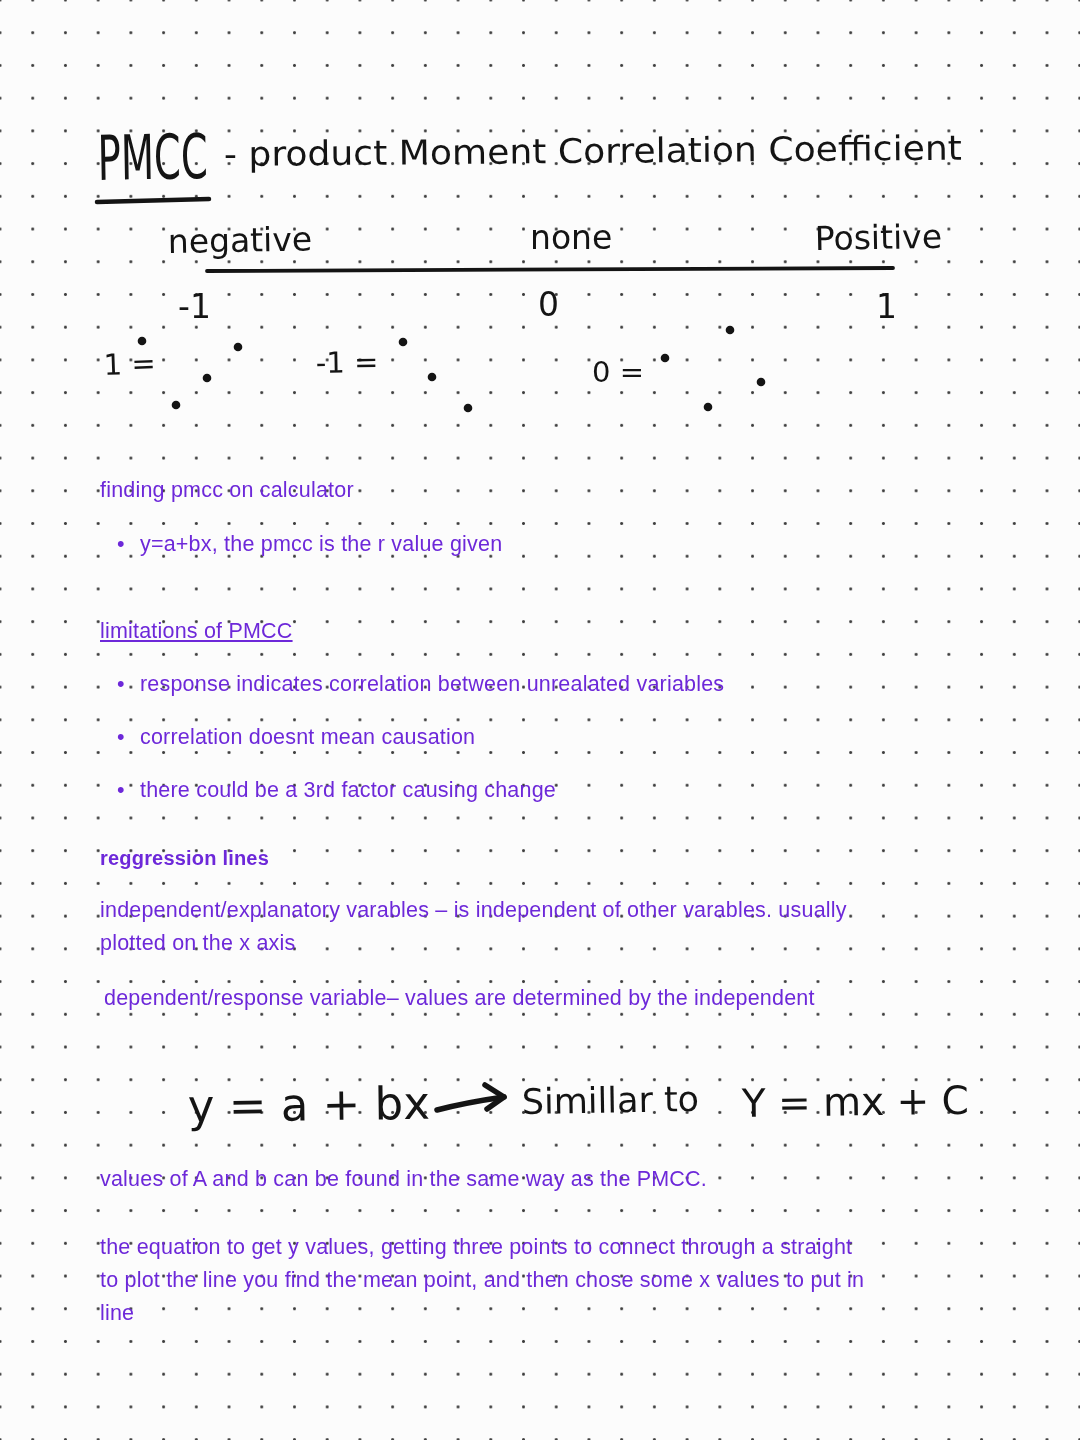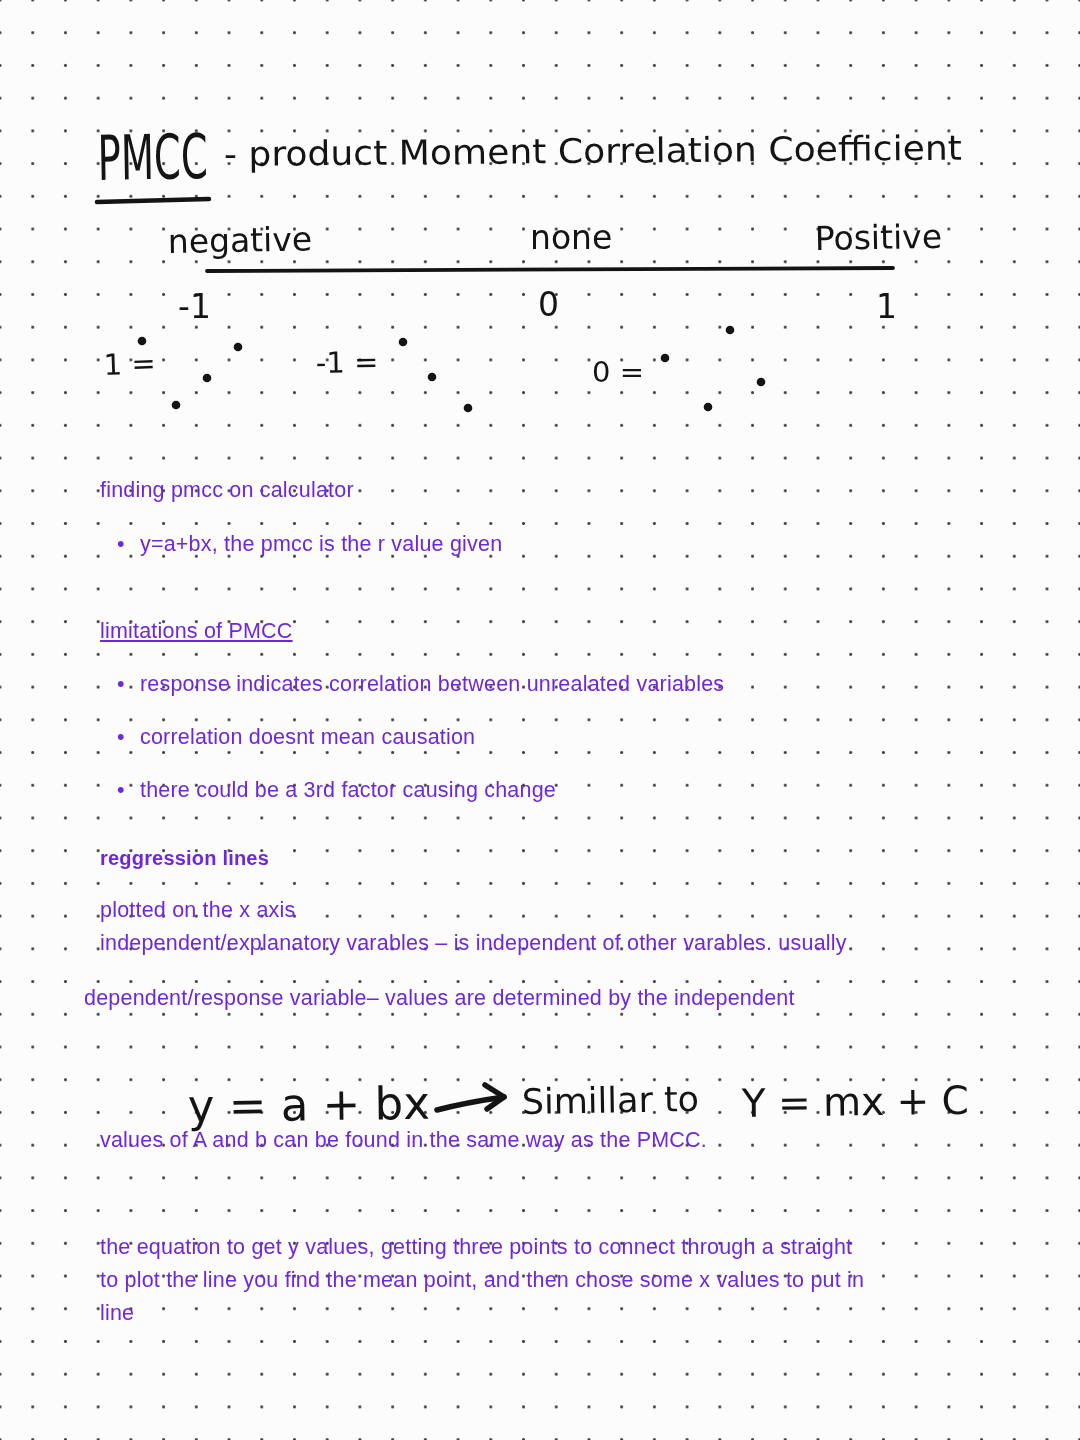--- a/index.html
+++ b/index.html
@@ -117,27 +117,27 @@
 </div>
 
 <div class="typed bullet-row" style="left:117px; top:774px;">
   <span class="bullet-glyph">•</span>
   <span>there could be a 3rd factor causing change</span>
 </div>
 
 <div class="typed section-heading" style="left:100px; top:842px;">reggression lines</div>
 
 <div class="typed" style="left:100px; top:894px;">
+  <div class="line">independent/explanatory varables – is independent of other varables. usually</div>
   <div class="line">plotted on the x axis</div>
-  <div class="line">independent/explanatory varables – is independent of other varables. usually</div>
 </div>
 
-<div class="typed" style="left:84px; top:982px;text-align:center;">
+<div class="typed" style="left:104px; top:982px;text-align:center;">
   <div class="line">dependent/response variable– values are determined by the independent</div>
 </div>
 
-<div class="typed" style="left:100px; top:1124px;">values of A and b can be found in the same way as the PMCC.</div>
+<div class="typed" style="left:100px; top:1163px;">values of A and b can be found in the same way as the PMCC.</div>
 
 <div class="typed" style="left:100px; top:1231px;">
   <div class="line">the equation to get y values, getting three points to connect through a straight</div>
   <div class="line">to plot the line you find the mean point, and then chose some x values to put in</div>
   <div class="line">line</div>
 </div>
 
 </body></html>

